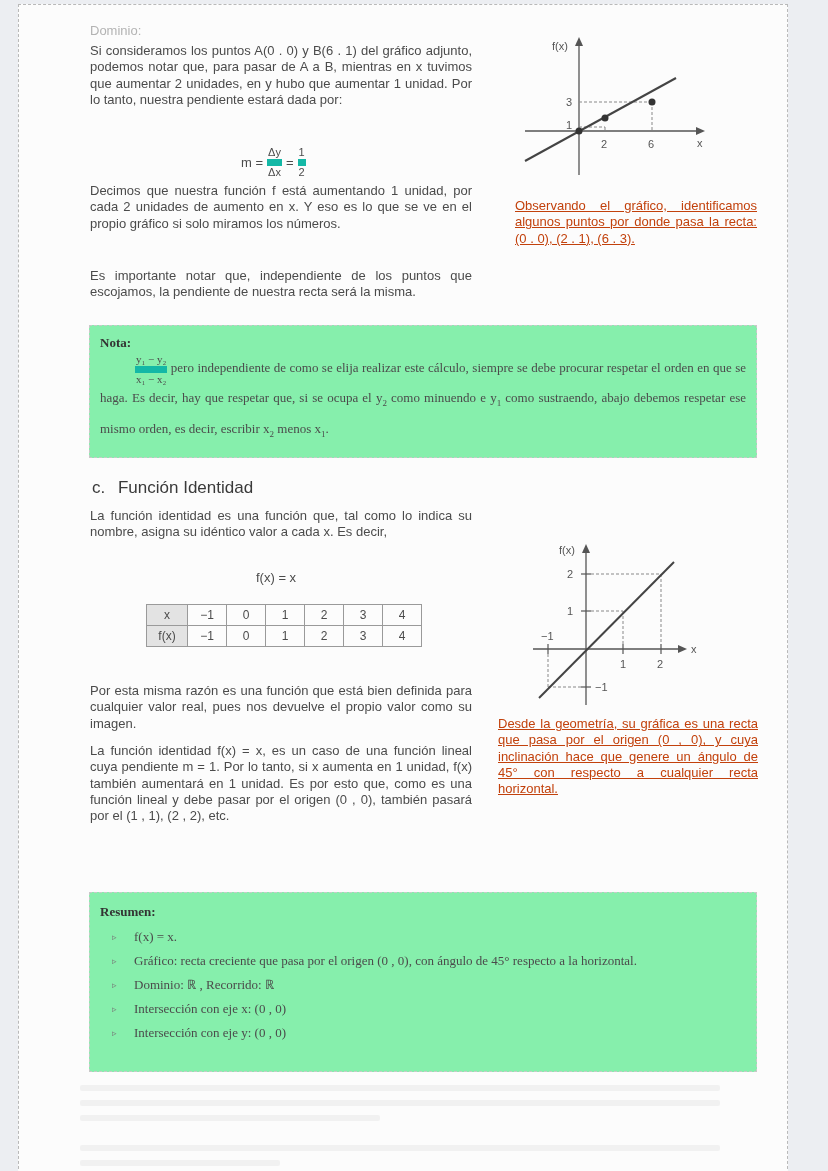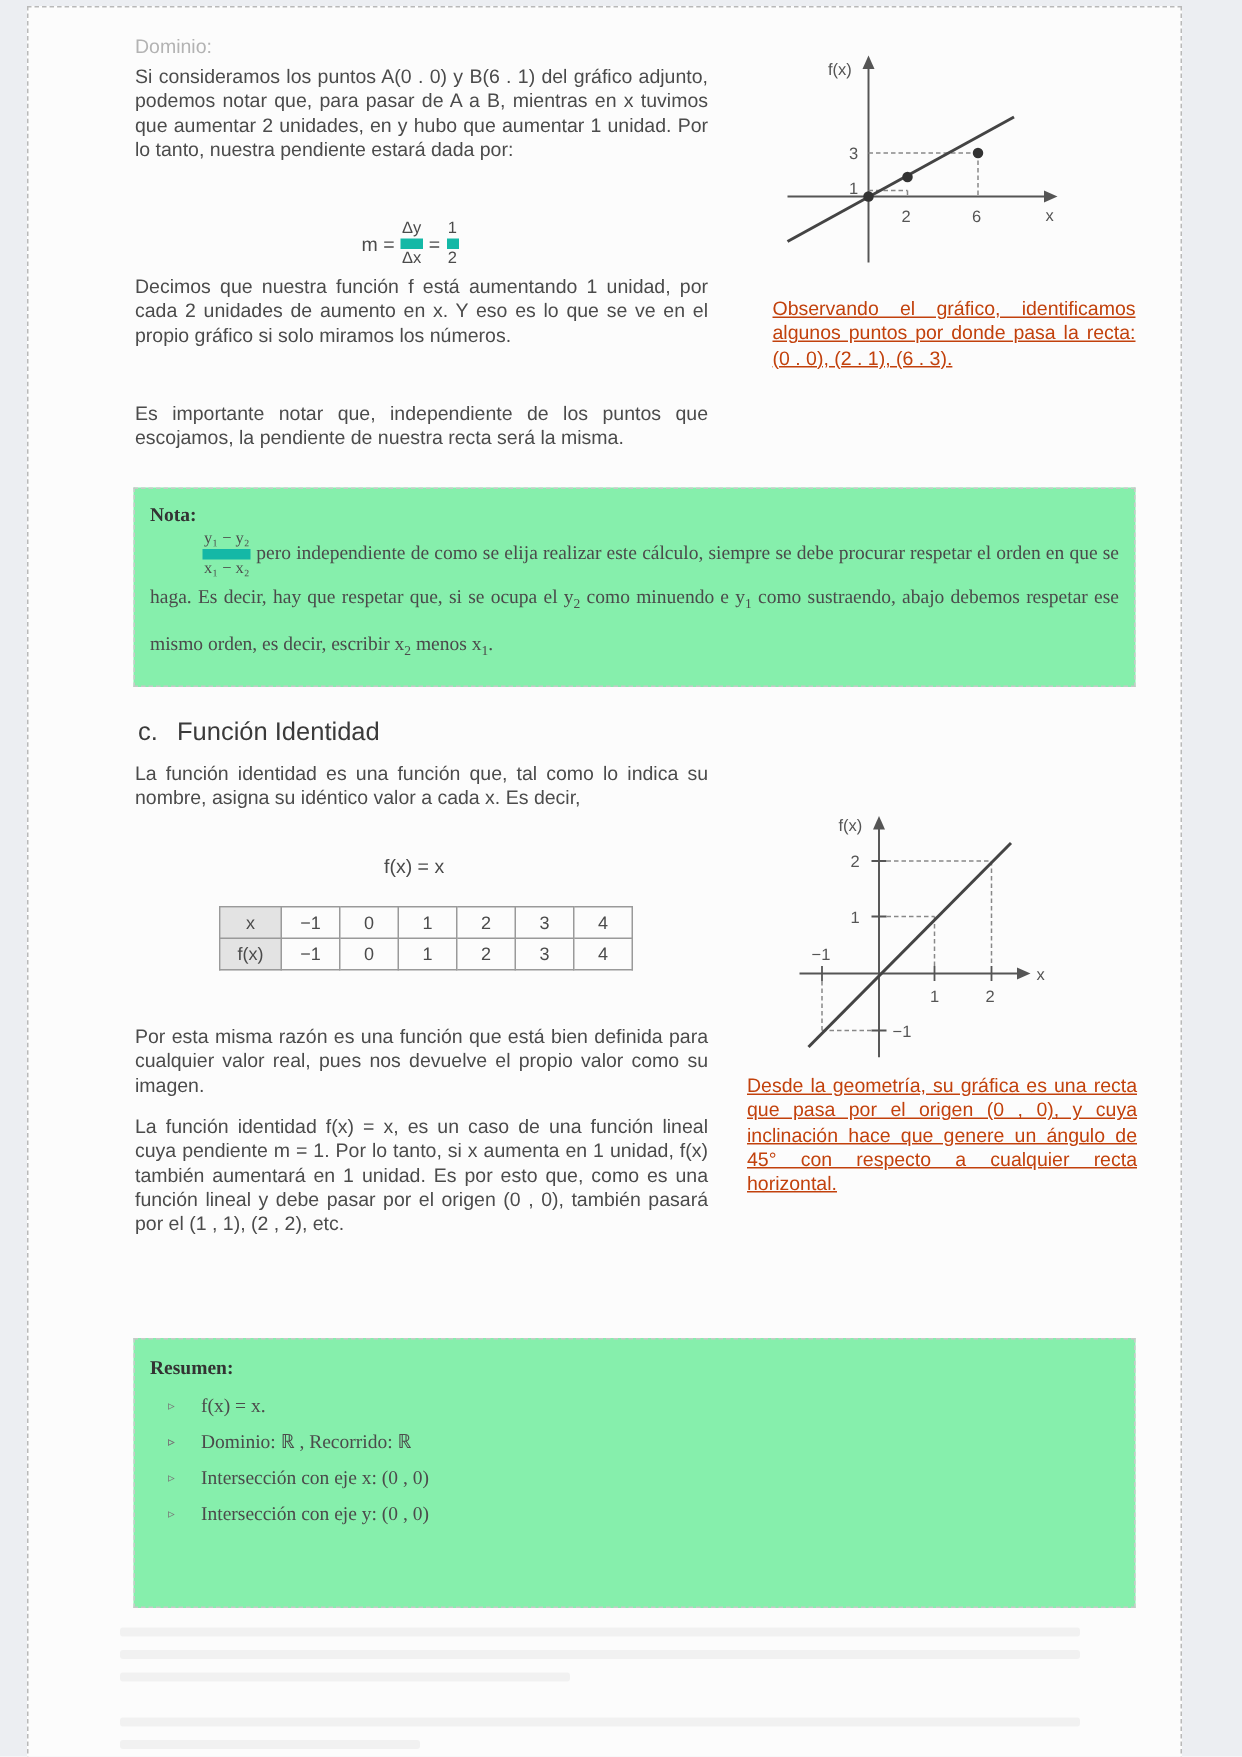--- a/index.html
+++ b/index.html
@@ -180,21 +180,21 @@
 </svg>
 
 <p class="abs caption" style="left:498px; top:716px; width:260px;">Desde la geometría, su gráfica es una recta que pasa por el origen (0 , 0), y cuya inclinación hace que genere un ángulo de 45° con respecto a cualquier recta horizontal.</p>
 
 <div class="notebox resumen" style="left:89px; top:892px; width:668px; height:180px;">
   <div style="position:absolute; left:10px; top:11px;">
     <h4>Resumen:</h4>
   </div>
   <ul style="position:absolute; left:22px; top:36px; width:630px;">
     <li><span class="bullet">▹</span><span>f(x) = x.</span></li>
-    <li><span class="bullet">▹</span></li>
+    <li><span class="bullet">▹</span><span>Gráfico: recta creciente que pasa por el origen (0 , 0), con ángulo de 45° respecto a la horizontal.</span></li>
     <li><span class="bullet">▹</span><span>Dominio: ℝ , Recorrido: ℝ</span></li>
     <li><span class="bullet">▹</span><span>Intersección con eje x: (0 , 0)</span></li>
     <li><span class="bullet">▹</span><span>Intersección con eje y: (0 , 0)</span></li>
   </ul>
 </div>
 
 <div class="ghost" style="top:1085px;"></div>
 <div class="ghost" style="top:1100px;"></div>
 <div class="ghost" style="top:1115px; width:300px;"></div>
 <div class="ghost" style="top:1145px;"></div>

